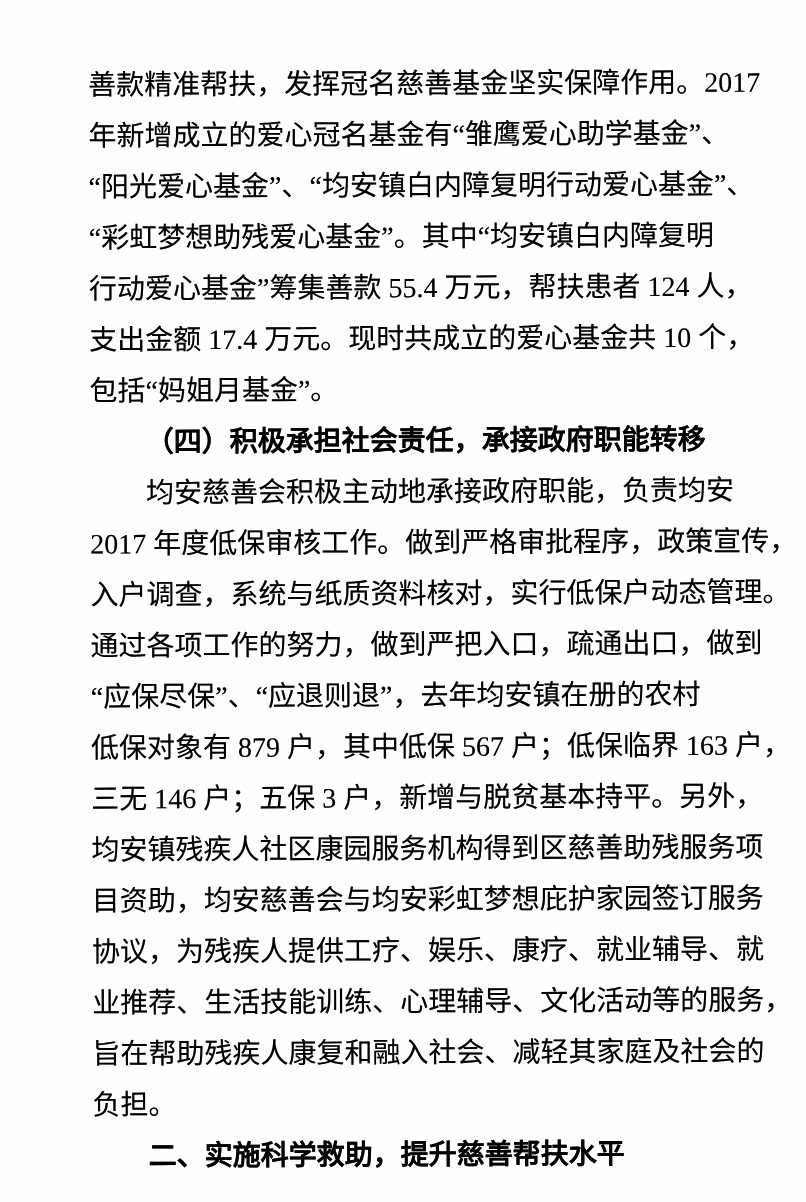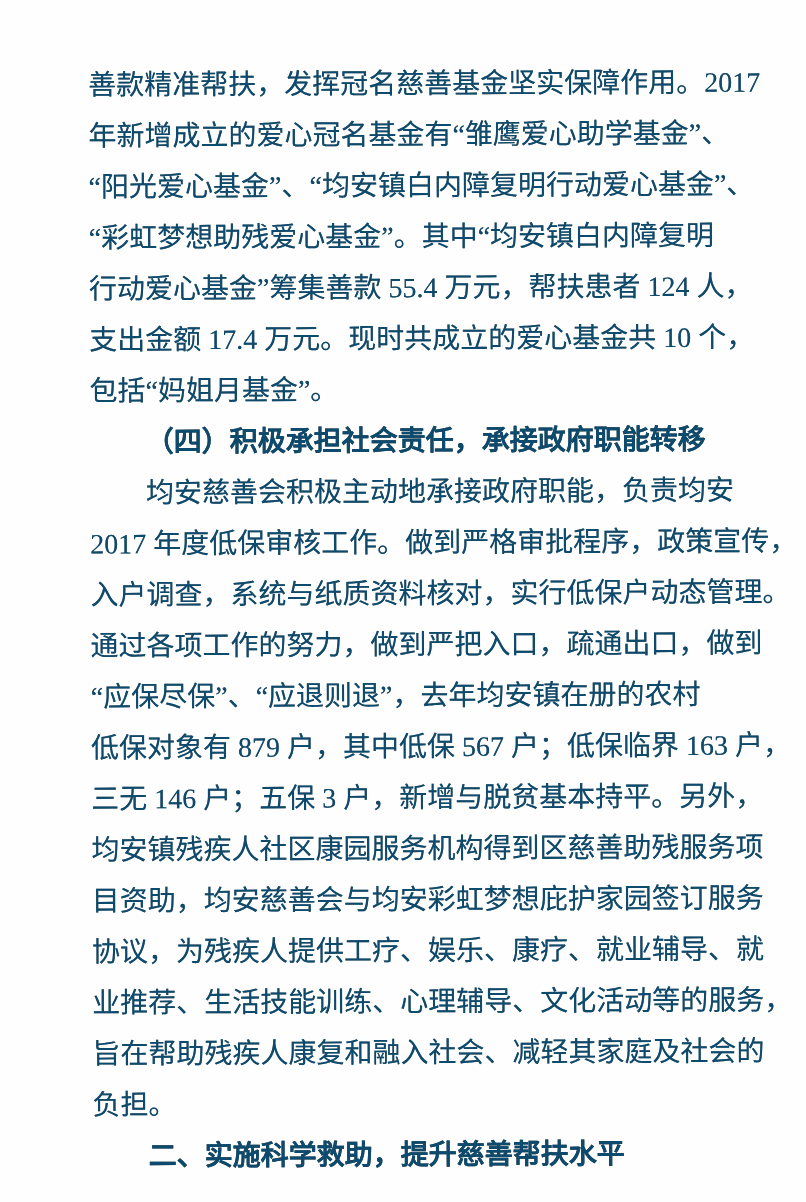--- a/index.html
+++ b/index.html
@@ -7,21 +7,21 @@
     padding: 0;
     background: #ffffff;
   }
   .page {
     position: relative;
     width: 806px;
     height: 1202px;
     background: #fefefe;
     overflow: hidden;
     font-family: "Liberation Serif", "DejaVu Serif", serif;
-    color: #0c4a6e;
+    color: #000000;
   }
   .textblock {
     position: absolute;
     left: 88px;
     top: 58px;
     width: 690px;
     transform: rotate(-0.25deg);
     transform-origin: 50% 0;
   }
   .line {

